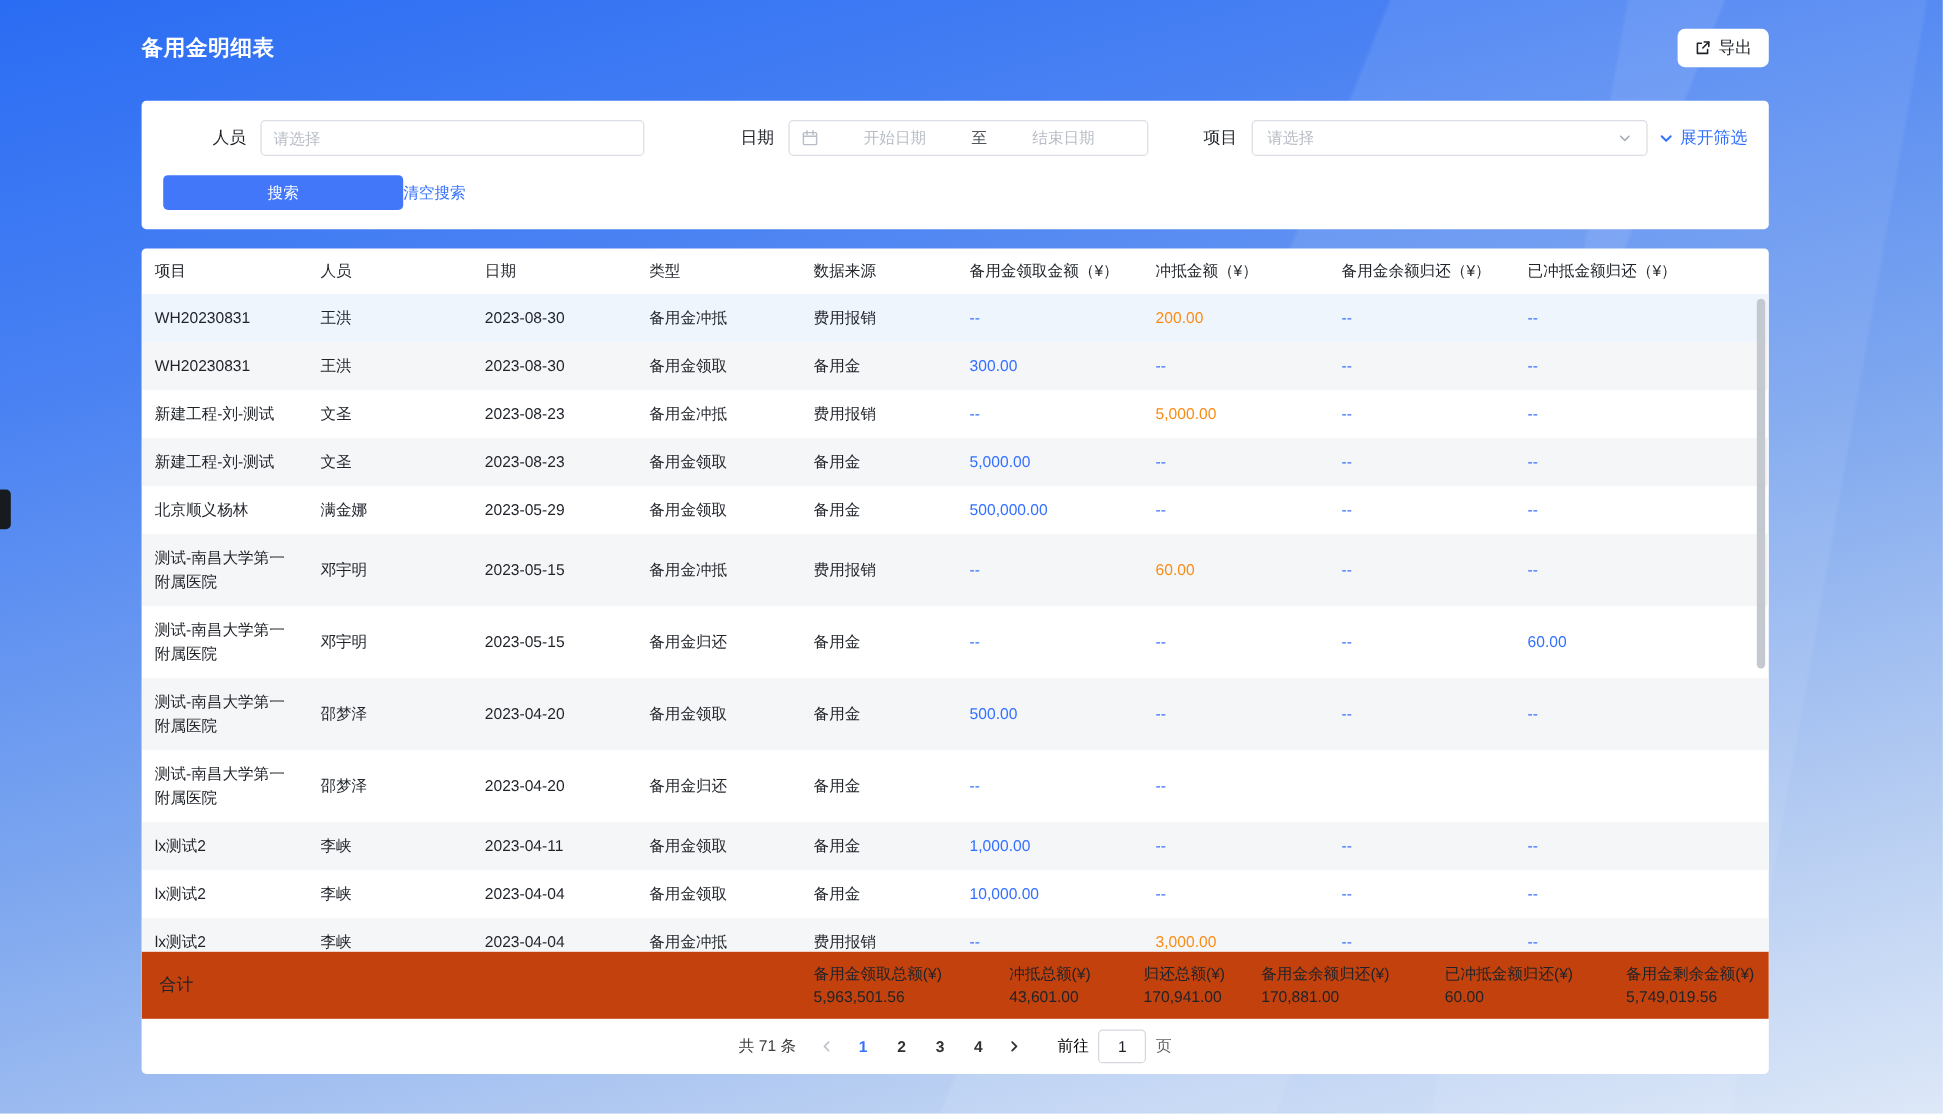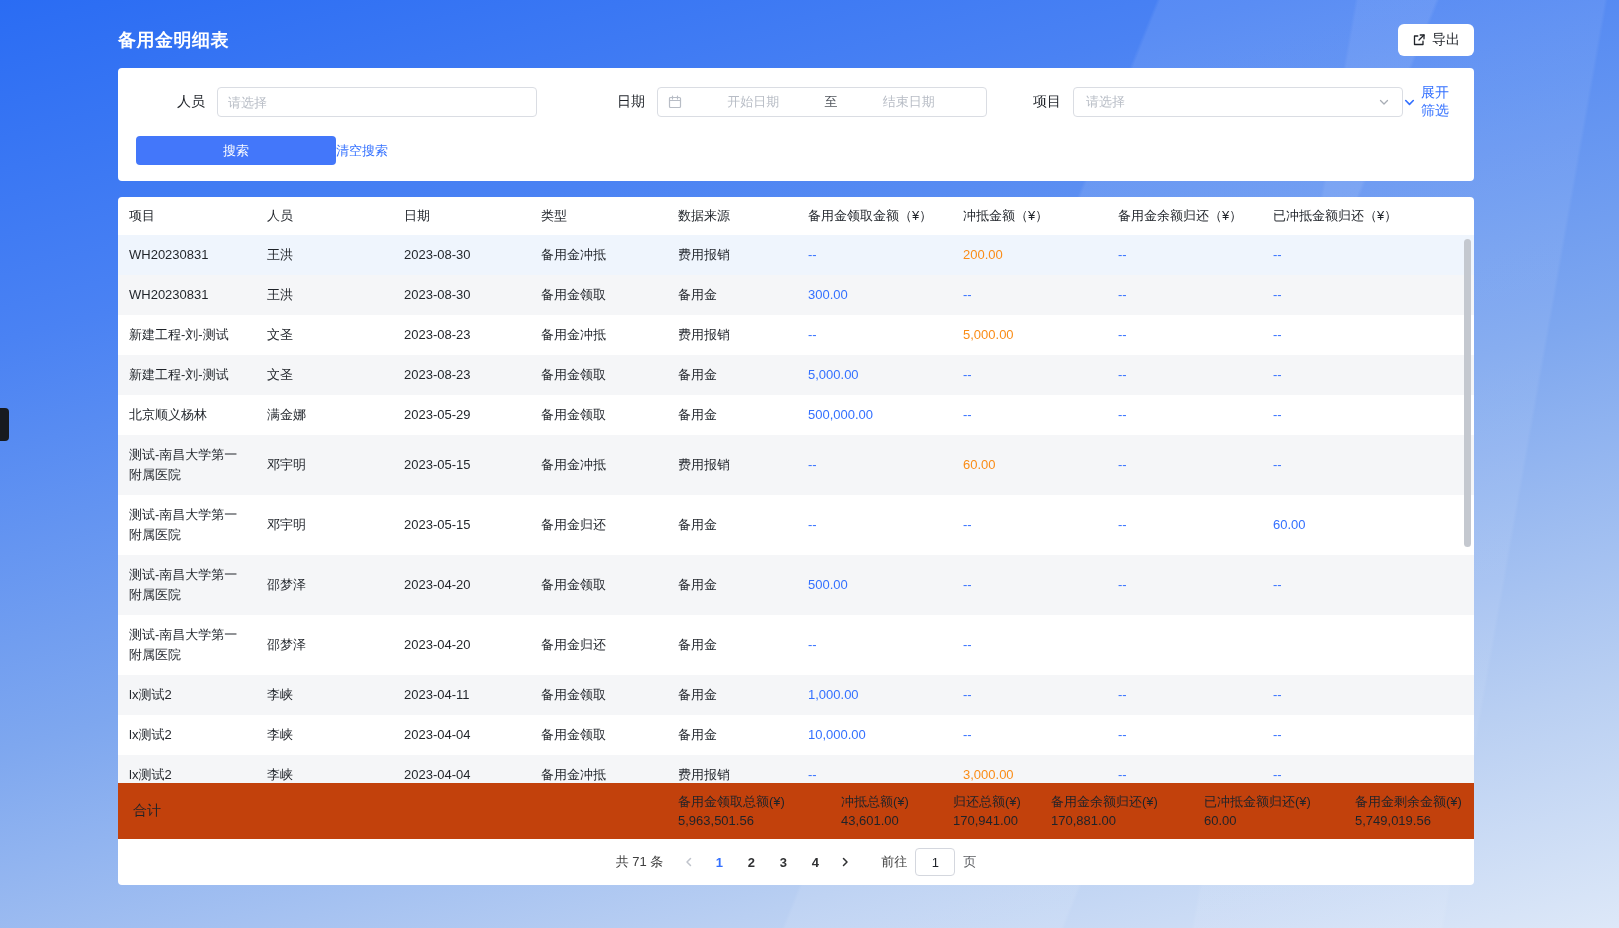--- a/index.html
+++ b/index.html
@@ -12,34 +12,34 @@
   body::before{
     content:"";position:absolute;inset:0;pointer-events:none;
     background:
       linear-gradient(112deg,transparent 58%,rgba(255,255,255,.09) 58.2%,rgba(255,255,255,.09) 72%,transparent 72.2%),
       linear-gradient(100deg,transparent 76%,rgba(255,255,255,.07) 76.2%,rgba(255,255,255,.07) 90%,transparent 90.2%);
   }
   .drawer-tab{position:absolute;left:0;top:408px;width:9px;height:33px;background:#171a1f;border-radius:0 4px 4px 0;cursor:pointer;z-index:5}
   .page{position:absolute;left:118px;top:0;width:1356px}
 
   
-  .page-header{display:flex;justify-content:space-between;align-items:center;margin-top:22px;height:36px;margin-bottom:10px}
+  .page-header{display:flex;justify-content:space-between;align-items:center;margin-top:22px;height:36px;margin-bottom:26px}
   .page-title{font-size:18px;color:#ffffff;font-weight:700;letter-spacing:.5px}
   .export-btn{height:32px;padding:12px 14px;background:#ffffff;border:none;border-radius:6px;display:flex;align-items:center;gap:6px;font-size:14px;color:#1f2329;cursor:pointer}
 
   
   .filter-card{background:#ffffff;border-radius:4px;padding:16px 18px}
   .filter-row{display:flex;align-items:center}
   .filter-item{display:flex;align-items:center}
   .f-label{font-size:14px;color:#1f2329;margin-right:12px;white-space:nowrap}
   .fi-person{margin-left:41px}
   .text-input{width:320px;height:30px;border:1px solid #dadde3;border-radius:4px;padding:0 10px;font-size:13px;color:#1f2329;outline:none}
   .text-input::placeholder{color:#b8bdc6}
   .fi-date{margin-left:80px}
-  .date-range{width:330px;height:30px;border:1px solid #dadde3;border-radius:4px;display:flex;align-items:center;padding:0 10px;gap:4px;cursor:pointer;background:#fff}
+  .date-range{width:300px;height:30px;border:1px solid #dadde3;border-radius:4px;display:flex;align-items:center;padding:0 10px;gap:4px;cursor:pointer;background:#fff}
   .date-ph{flex:1;text-align:center;font-size:13px;color:#b8bdc6}
   .date-sep{font-size:13px;color:#51565d}
   .fi-project{margin-left:46px}
   .select-box{width:330px;height:30px;border:1px solid #dadde3;border-radius:4px;display:flex;align-items:center;justify-content:space-between;padding:0 12px;cursor:pointer;background:#fff}
   .select-ph{font-size:13px;color:#b8bdc6}
   .expand-link{margin-left:auto;display:flex;align-items:center;gap:5px;color:var(--accent,#3370ff);font-size:14px;cursor:pointer;text-decoration:none}
   .filter-actions{margin-top:16px;display:flex;align-items:center}
   .search-btn{width:200px;height:29px;background:var(--accent-btn,#4377fa);color:#fff;border:none;border-radius:4px;font-size:13px;cursor:pointer}
   .clear-link{color:var(--accent,#3370ff);font-size:13px;cursor:pointer;text-decoration:none}
 
@@ -68,21 +68,21 @@
   .sum-item:nth-child(5){width:153px}
   .sum-item:nth-child(6){width:151px}
 
   
   .pagination{height:46px;display:flex;align-items:center;justify-content:center;font-size:13px}
   .pg-total{color:#404040;margin-right:12px}
   .pg-arrow{min-width:28px;display:flex;align-items:center;justify-content:center;cursor:pointer}
   .pg-pages{display:flex}
   .pg-num{min-width:28px;text-align:center;font-weight:600;color:#303133;cursor:pointer;margin:0 2px}
   .pg-num.active{color:var(--accent,#3370ff)}
-  .pg-goto{margin-left:22px;color:#404040}
+  .pg-goto{margin-left:22px;color:#000000}
   .pg-input{width:40px;height:28px;border:1px solid #d4d7de;border-radius:4px;text-align:center;font-size:13px;margin:0 8px;color:#1f2329;outline:none}
   .pg-unit{color:#606266}
 </style>
 </head>
 <body>
 
 <div class="drawer-tab"></div>
 
 <div class="page">
 

